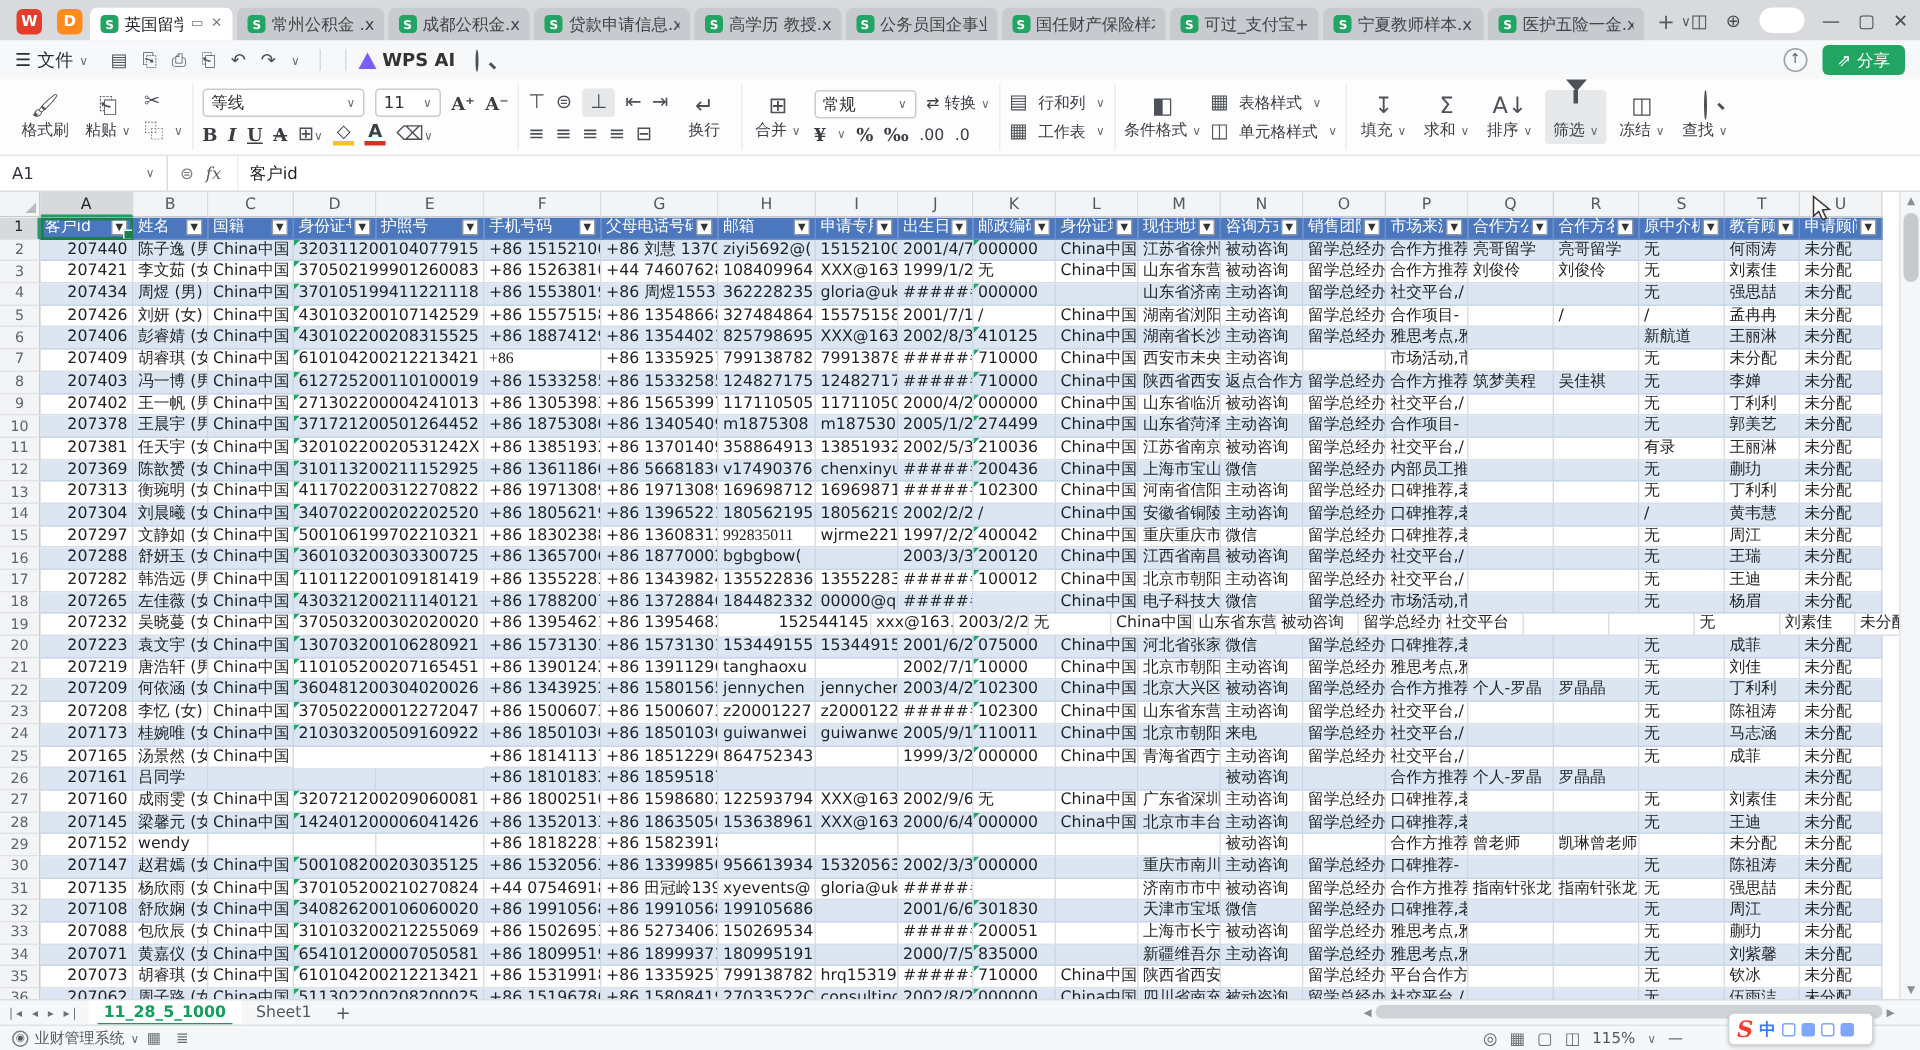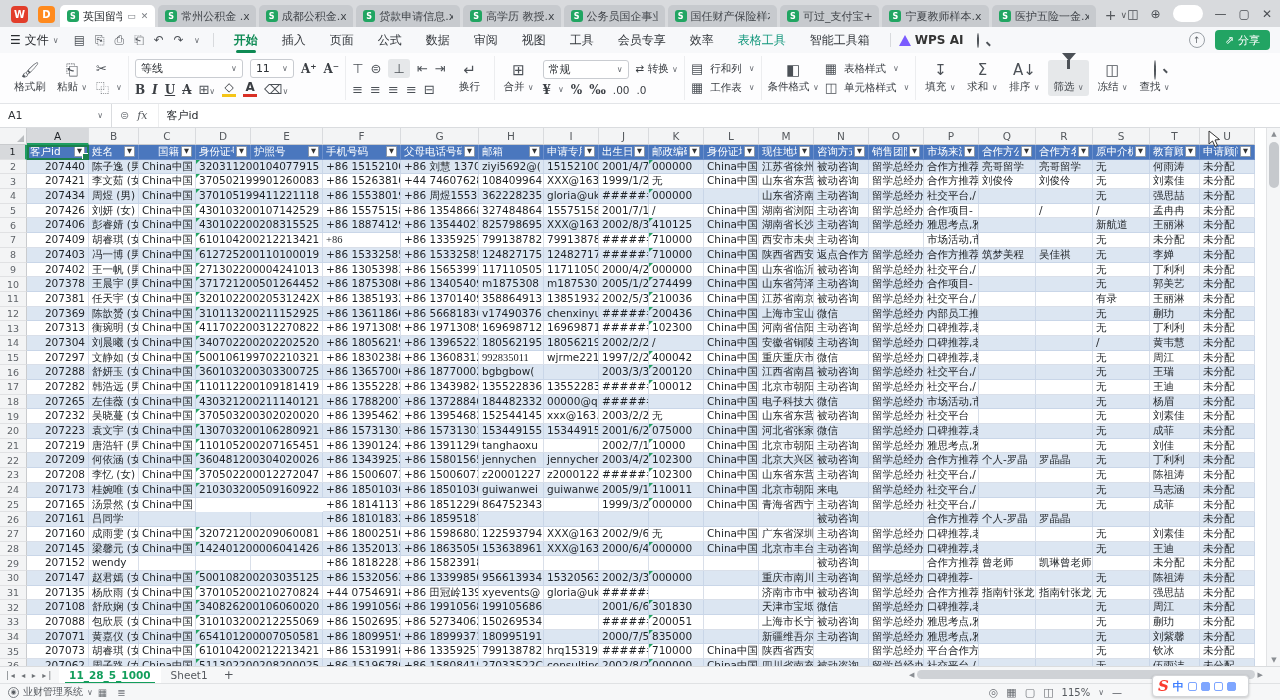--- a/index.html
+++ b/index.html
@@ -185,34 +185,20 @@
     <span class="car">∨</span>
   </span>
   <span class="qicon">▤</span>
   <span class="qicon">⎘</span>
   <span class="qicon">⎙</span>
   <span class="qicon">⎗</span>
   <span class="qicon">↶</span>
   <span class="qicon">↷</span>
   <span class="qicon car">∨</span>
   <span class="vsep"></span>
-  <div id="menutabs" style="display:flex;align-items:center;height:26px;">
-      <span class="menutab active">开始</span>
-      <span class="menutab">插入</span>
-      <span class="menutab">页面</span>
-      <span class="menutab">公式</span>
-      <span class="menutab">数据</span>
-      <span class="menutab">审阅</span>
-      <span class="menutab">视图</span>
-      <span class="menutab">工具</span>
-      <span class="menutab">会员专享</span>
-      <span class="menutab">效率</span>
-      <span class="menutab ctx">表格工具</span>
-      <span class="menutab">智能工具箱</span>
-    </div>
   <span class="vsep"></span>
   <span style="display:flex;align-items:center;">
     <span class="ailogo"></span>
     <span style="font-size:12px;font-weight:bold;">WPS AI</span>
   </span>
   <span style="margin-left:14px;"><span class="mag"></span></span>
   <div class="menuright">
     <span class="upcircle">↑</span>
     <span class="sharebtn">
       <span>⇗</span>
@@ -292,21 +278,21 @@
     </div>
   </div>
 
   <div class="rgroup">
     <div class="stack">
       <span class="bigico">⊞</span>
       <span><span>合并</span> <span class="car">∨</span></span>
     </div>
     <div class="twocol">
       <div class="rrow">
-        <span class="combo" style="width:86px;justify-content:flex-end;">
+        <span class="combo" style="width:68px;justify-content:flex-end;">
             <span>常规</span>
             <span class="car" style="margin-left:auto;">∨</span>
           </span>
         <span>⇄ <span>转换</span> <span class="car">∨</span></span>
       </div>
       <div class="rrow">
         <span class="fontbtn">¥</span>
           <span class="car">∨</span>
         <span class="fontbtn">%</span>
         <span class="fontbtn">‰</span>
@@ -417,21 +403,21 @@
     <div class="grow hrow">
       <div class="gut hl">1</div>
       <div class="cell sel" style="width: 62px; flex-basis: 62px;">
         <span class="hlabel">客户id</span>
         <span class="fbtn">▼</span>
       </div>
       <div class="cell" style="width: 50px; flex-basis: 50px;">
         <span class="hlabel">姓名</span>
         <span class="fbtn">▼</span>
       </div>
-      <div class="cell" style="width: 57px; flex-basis: 57px; text-align: right;">
+      <div class="cell" style="width: 57px; flex-basis: 57px;">
         <span class="hlabel">国籍</span>
         <span class="fbtn">▼</span>
       </div>
       <div class="cell" style="width: 55px; flex-basis: 55px;">
         <span class="hlabel">身份证号</span>
         <span class="fbtn">▼</span>
       </div>
       <div class="cell" style="width: 72px; flex-basis: 72px;">
         <span class="hlabel">护照号</span>
         <span class="fbtn">▼</span>
@@ -893,21 +879,21 @@
       <div class="cell" style="width: 55px; flex-basis: 55px;">未分配</div>
     </div>
     <div class="grow">
       <div class="gut">19</div>
       <div class="cell r" style="width: 62px; flex-basis: 62px;">207232</div>
       <div class="cell" style="width: 50px; flex-basis: 50px;">吴晓蔓 (女</div>
       <div class="cell" style="width: 57px; flex-basis: 57px;">China中国</div>
       <div class="cell tri" style="width: 127px; flex-basis: 127px;">370503200302020020</div>
       <div class="cell" style="width: 78px; flex-basis: 78px;">+86 13954621</div>
       <div class="cell" style="width: 78px; flex-basis: 78px;">+86 1395468251</div>
-      <div class="cell" style="width: 65px; flex-basis: 65px;">152544145</div>
+      <div class="cell" style="width: 65px; flex-basis: 65px; margin-left: 37px;">152544145</div>
       <div class="cell" style="width: 55px; flex-basis: 55px;">xxx@163.c(</div>
       <div class="cell r" style="width: 50px; flex-basis: 50px;">2003/2/2</div>
       <div class="cell" style="width: 55px; flex-basis: 55px;">无</div>
       <div class="cell" style="width: 55px; flex-basis: 55px;">China中国</div>
       <div class="cell" style="width: 55px; flex-basis: 55px;">山东省东营</div>
       <div class="cell" style="width: 55px; flex-basis: 55px;">被动咨询</div>
       <div class="cell" style="width: 55px; flex-basis: 55px;">留学总经办</div>
       <div class="cell" style="width: 55px; flex-basis: 55px;">社交平台</div>
       <div class="cell" style="width: 57px; flex-basis: 57px;"></div>
       <div class="cell" style="width: 57px; flex-basis: 57px;"></div>

